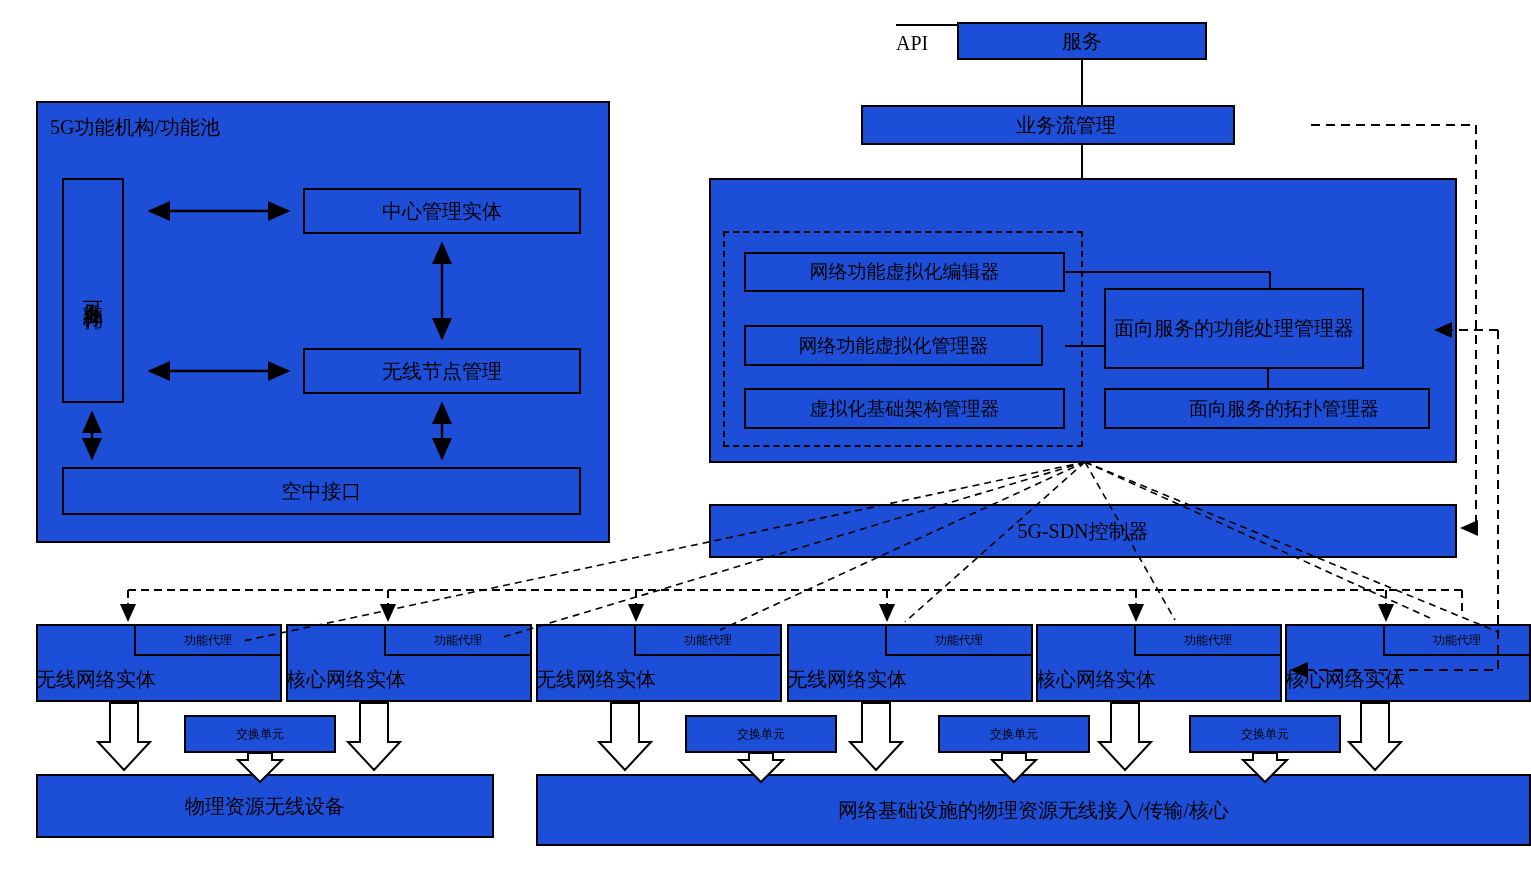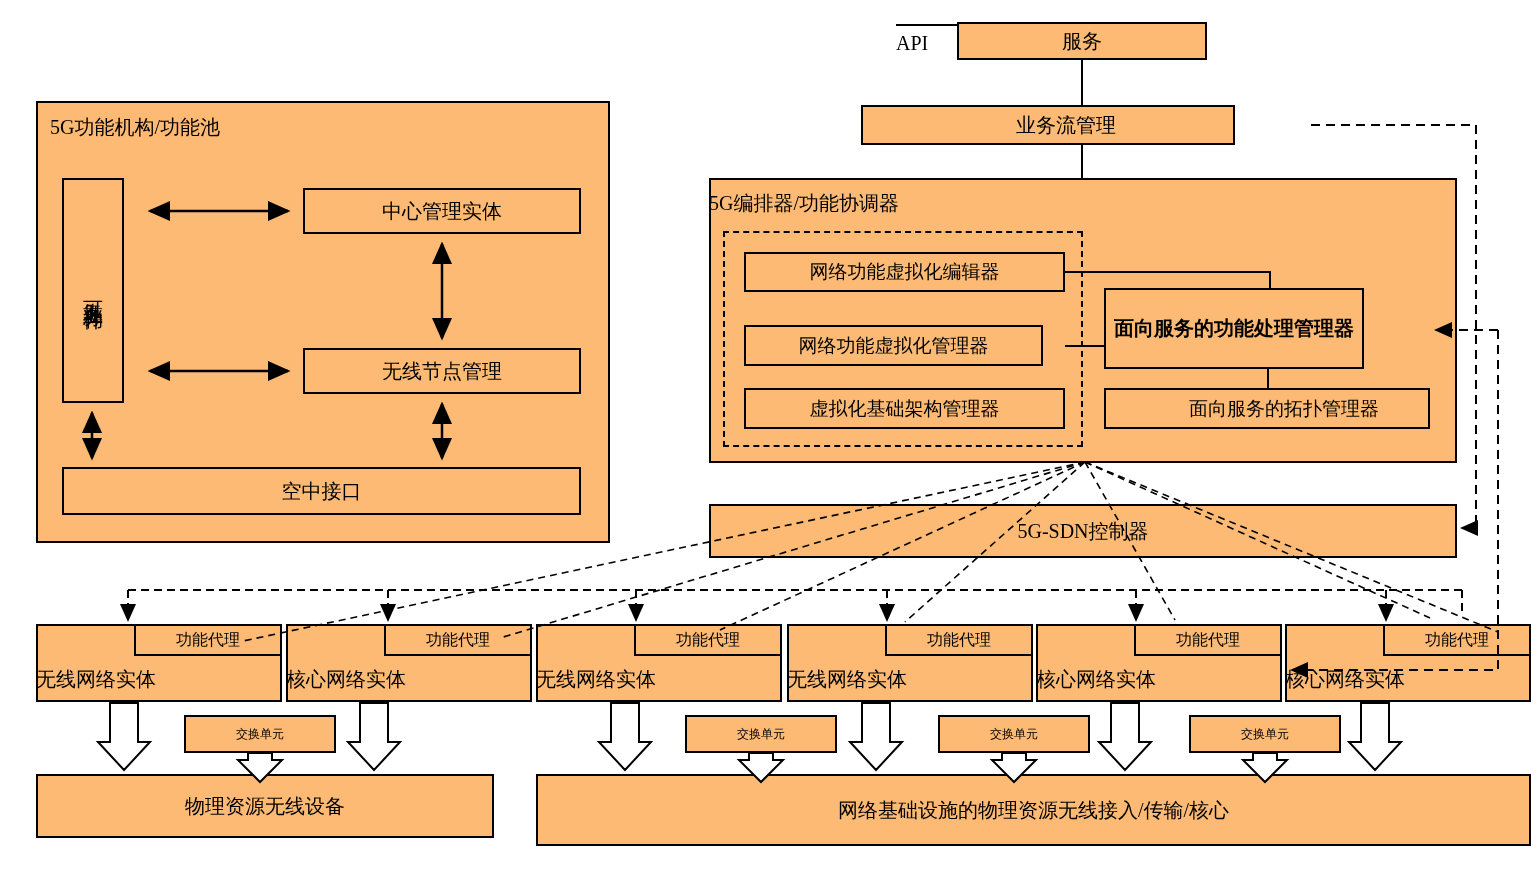--- a/index.html
+++ b/index.html
@@ -15,21 +15,21 @@
     background:#fff;
   }
   .box{
     position:absolute;
     border:2px solid #000;
     box-sizing:border-box;
     display:flex;
     align-items:center;
     justify-content:center;
     text-align:center;
-    background:#fdba74;
+    background:#1d4ed8;
     line-height:1.25;
   }
   .plain{
     position:absolute;
     box-sizing:border-box;
     display:flex;
     align-items:center;
     justify-content:flex-start;
     text-align:center;
   }
@@ -52,21 +52,21 @@
   .vline{width:2px;}
   svg.overlay{
     position:absolute;
     left:0;top:0;
     width:1531px;height:878px;
     pointer-events:none;
   }
   .fs20{font-size:20px;}
   .fs19{font-size:19px;}
   .fs18{font-size:12px;}
-  .fs16{font-size:16px;}
+  .fs16{font-size:12px;}
 </style>
 </head>
 <body>
 
 <div id="canvas">
 
   <div class="plain fs20" style="left:896px;top:24px;width:62px;height:36px;border-top:2px solid #000;">
     <span>API</span>
   </div>
   <div class="box fs20" style="left:957px;top:22px;width:250px;height:38px;">
@@ -96,37 +96,34 @@
 
   <div class="box fs20" style="left:303px;top:348px;width:278px;height:46px;">
     <span>无线节点管理</span>
   </div>
 
   <div class="box fs20" style="left:62px;top:467px;width:519px;height:48px;">
     <span>空中接口</span>
   </div>
 
   <div class="box" style="left:709px;top:178px;width:748px;height:285px;align-items:flex-start;justify-content:center;"></div>
-  <div class="plain fs20" style="left:709px;top:188px;width:748px;height:30px;">
-    <span>5G编排器/功能协调器</span>
-  </div>
 
   <div class="dashbox" style="left:723px;top:231px;width:360px;height:216px;"></div>
 
   <div class="box fs19" style="left:744px;top:252px;width:321px;height:40px;">
     <span>网络功能虚拟化编辑器</span>
   </div>
   <div class="box fs19" style="left:744px;top:325px;width:299px;height:41px;">
     <span>网络功能虚拟化管理器</span>
   </div>
   <div class="box fs19" style="left:744px;top:388px;width:321px;height:41px;">
     <span>虚拟化基础架构管理器</span>
   </div>
 
-  <div class="box fs20" style="left:1104px;top:288px;width:260px;height:81px;font-weight:bold;">
+  <div class="box fs20" style="left:1104px;top:288px;width:260px;height:81px;">
     <span style="padding:0 8px;">面向服务的功能处理管理器</span>
   </div>
   <div class="box fs19" style="left:1104px;top:388px;width:326px;height:41px;padding-left:34px;">
     <span>面向服务的拓扑管理器</span>
   </div>
 
   <div class="line hline" style="left:1065px;top:271px;width:206px;"></div>
   <div class="line hline" style="left:1065px;top:345px;width:39px;"></div>
   <div class="line vline" style="left:1269px;top:271px;height:17px;"></div>
   <div class="line vline" style="left:1267px;top:369px;height:19px;"></div>

